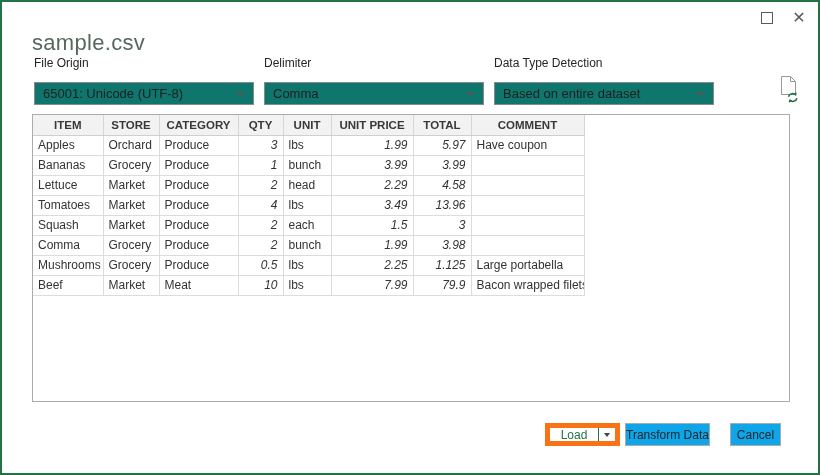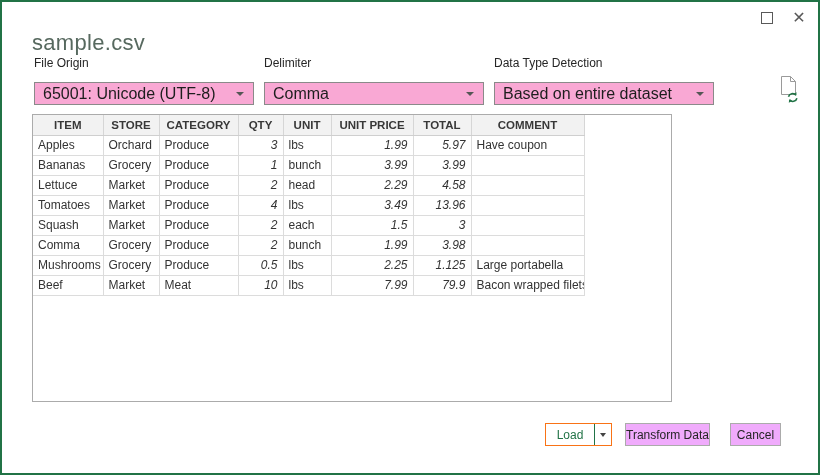--- a/index.html
+++ b/index.html
@@ -12,55 +12,55 @@
   
   .win-controls { position:absolute; top:6px; right:8px; display:flex; gap:10px; }
   .win-btn { width:22px; height:20px; display:flex; align-items:center; justify-content:center; cursor:pointer; }
   .max-glyph { width:12px; height:12px; border:1px solid #595959; background:transparent; }
   .close-glyph { font-size:16px; color:#595959; line-height:1; }
   
   .dlg-title { position:absolute; left:30px; top:28px; font-size:22px; color:#57695f; letter-spacing:0.3px; }
   
   .field-label { position:absolute; top:54px; font-size:12px; color:#262626; }
   .combo {
-    position:absolute; top:80px; width:220px; height:23px; background:#f9a8d4;
-    border:1px solid #8a8a8a; font-size:16px; color:#1e1e1e;
+    position:absolute; top:80px; width:220px; height:23px; background:#0f766e;
+    border:1px solid #8a8a8a; font-size:13px; color:#1e1e1e;
     display:flex; align-items:center; padding-left:8px; cursor:default;
   }
   .combo .arrow {
     position:absolute; right:9px; top:9px; width:0; height:0;
     border-left:4px solid transparent; border-right:4px solid transparent;
     border-top:4px solid #555;
   }
   .refresh-btn { position:absolute; left:775px; top:73px; width:24px; height:28px; cursor:pointer; }
   
   .preview {
-    position:absolute; left:30px; top:112px; width:640px; height:288px;
+    position:absolute; left:30px; top:112px; width:758px; height:288px;
     border:1px solid #ababab; background:#fff; overflow:hidden;
   }
   table.grid { border-collapse:collapse; table-layout:fixed; width:551px; }
   table.grid th {
     height:20px; background:#f2f2f2; border-right:1px solid #d6d6d6;
     border-bottom:1px solid #cfcfcf; font-weight:bold; font-size:11.5px;
     color:#383838; text-align:center; padding:0 4px; white-space:nowrap; overflow:hidden;
   }
   table.grid td {
     height:20px; border-right:1px solid #dcdcdc; border-bottom:1px solid #dcdcdc;
     font-size:12px; color:#333; padding:0 5px; white-space:nowrap; overflow:hidden;
   }
   table.grid td.num { text-align:right; font-style:italic; }
   
   .btn {
-    position:absolute; top:421px; height:23px; background:#f0abfc; border:1px solid #ababab;
+    position:absolute; top:421px; height:23px; background:#0ea5e9; border:1px solid #ababab;
     font-size:12px; color:#262626; font-family:"Liberation Sans", sans-serif;
     display:flex; align-items:center; justify-content:center; cursor:pointer;
   }
   .load-split {
     position:absolute; left:543px; top:421px; height:23px; display:flex;
-    border:1px solid #f97316; background:#fff; cursor:pointer;
+    border:5px solid #f97316; background:#fff; cursor:pointer;
   }
   .load-main { width:48px; display:flex; align-items:center; justify-content:center;
     font-size:12px; color:#217346; }
   .load-arrow { width:17px; border-left:1px solid #217346; display:flex; align-items:center; justify-content:center; }
   .load-arrow .tri { width:0; height:0; border-left:3.5px solid transparent; border-right:3.5px solid transparent; border-top:4px solid #444; }
   .transform-btn { left:623px; width:85px; }
   .cancel-btn { left:728px; width:51px; }
 </style>
 </head>
 <body>

